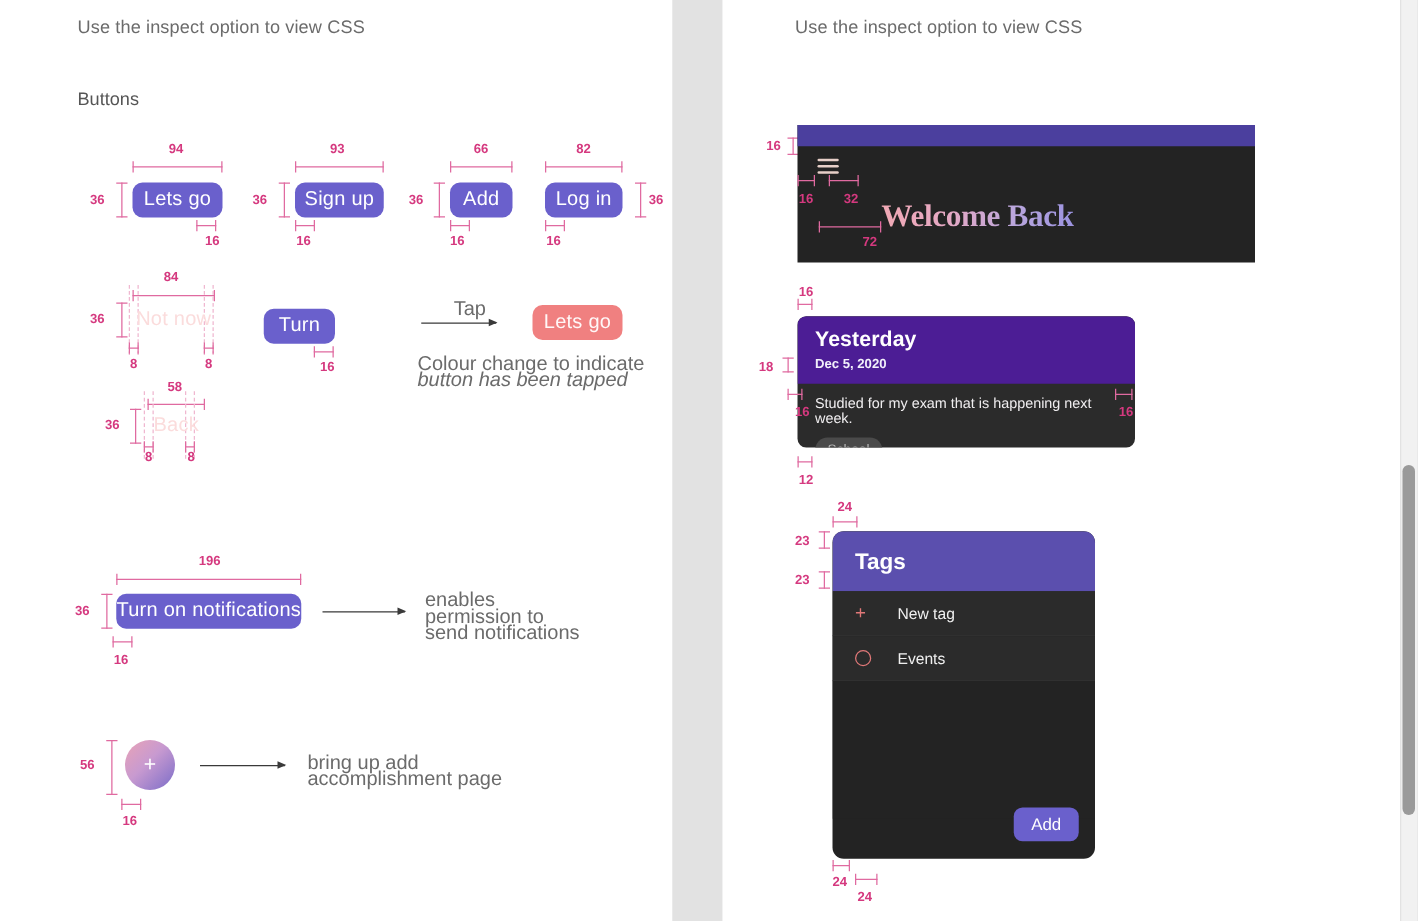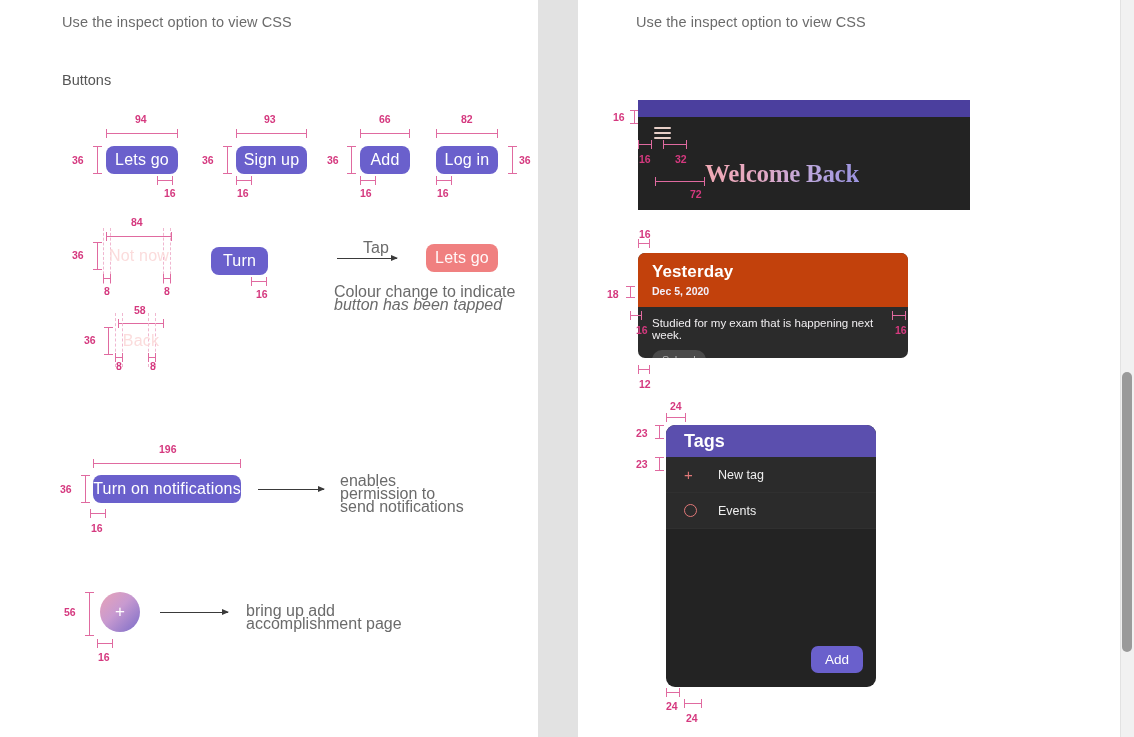--- a/index.html
+++ b/index.html
@@ -67,46 +67,46 @@
     position: absolute; width: 40px; height: 40px; border-radius: 50%;
     background: linear-gradient(135deg, #e9a3b6 0%, #c89ad0 45%, #7a6cc8 100%);
     display: flex; align-items: center; justify-content: center;
     color: #fff; font-size: 17px; font-weight: 300;
   }
 
   
   .mock { position: absolute; }
 
   .welcome {
-    left: 638px; top: 100px; width: 332px; height: 110px;
+    left: 638px; top: 100px; width: 366px; height: 110px;
     background: #232323;
   }
   .welcome-bar { height: 17px; background: #4b3f9e; }
   .hamburger { position: absolute; left: 16px; top: 27px; width: 17px; }
   .hamburger i { display: block; height: 2px; background: #e7cfc8; margin-bottom: 3px; border-radius: 1px; }
   .welcome-title {
     position: absolute; left: 67px; top: 60px;
     font-size: 25px; font-weight: 700; letter-spacing: -.3px;
     font-family: "Liberation Serif", serif;
     background: linear-gradient(90deg, #f0a9b4 0%, #e5a9c4 35%, #b9a6dd 70%, #9b93e0 100%);
     -webkit-background-clip: text; background-clip: text; color: transparent;
   }
 
   .ycard { left: 638px; top: 253px; width: 270px; height: 105px; border-radius: 7px; overflow: hidden; background: #2b2b2b; }
-  .ycard-head { background: #c2410c; padding: 9px 14px 10px; }
+  .ycard-head { background: #4c1d95; padding: 9px 14px 10px; }
   .ycard-title { font-size: 17px; font-weight: 700; color: #fff; letter-spacing: .1px; }
   .ycard-date  { font-size: 10.5px; font-weight: 700; color: #f2f0fb; margin-top: 3px; }
   .ycard-body  { font-size: 11.5px; color: #f0eef0; padding: 10px 14px 0; }
   .chip {
     display: inline-block; margin: 9px 0 0 14px; padding: 4px 10px;
     background: #4a4a4a; color: #b6b6b6; font-size: 11px; border-radius: 11px;
   }
 
   .tags { left: 666px; top: 425px; width: 210px; height: 262px; border-radius: 9px; overflow: hidden; background: #232323; }
-  .tags-head { background: #5b4fae; height: 32px; display: flex; align-items: center; padding-left: 18px; }
+  .tags-head { background: #5b4fae; height: 48px; display: flex; align-items: center; padding-left: 18px; }
   .tags-head span { font-size: 18px; font-weight: 700; color: #fff; }
   .tag-row { display: flex; align-items: center; height: 36px; padding-left: 18px; border-bottom: 1px solid #303030; background: #2b2b2b; }
   .tag-row .ic { width: 34px; color: #e07878; font-size: 15px; display: flex; align-items: center; }
   .tag-row .lbl { font-size: 12.5px; color: #efefef; }
   .ring { display: inline-block; width: 13px; height: 13px; border: 1.6px solid #e07878; border-radius: 50%; }
   .tags-fill { background: #232323; height: 110px; }
   .tags-add {
     position: absolute; right: 13px; bottom: 14px; width: 52px; height: 27px;
     background: #6a60cc; color: #fff; border-radius: 7px;
     display: flex; align-items: center; justify-content: center; font-size: 13.5px;

